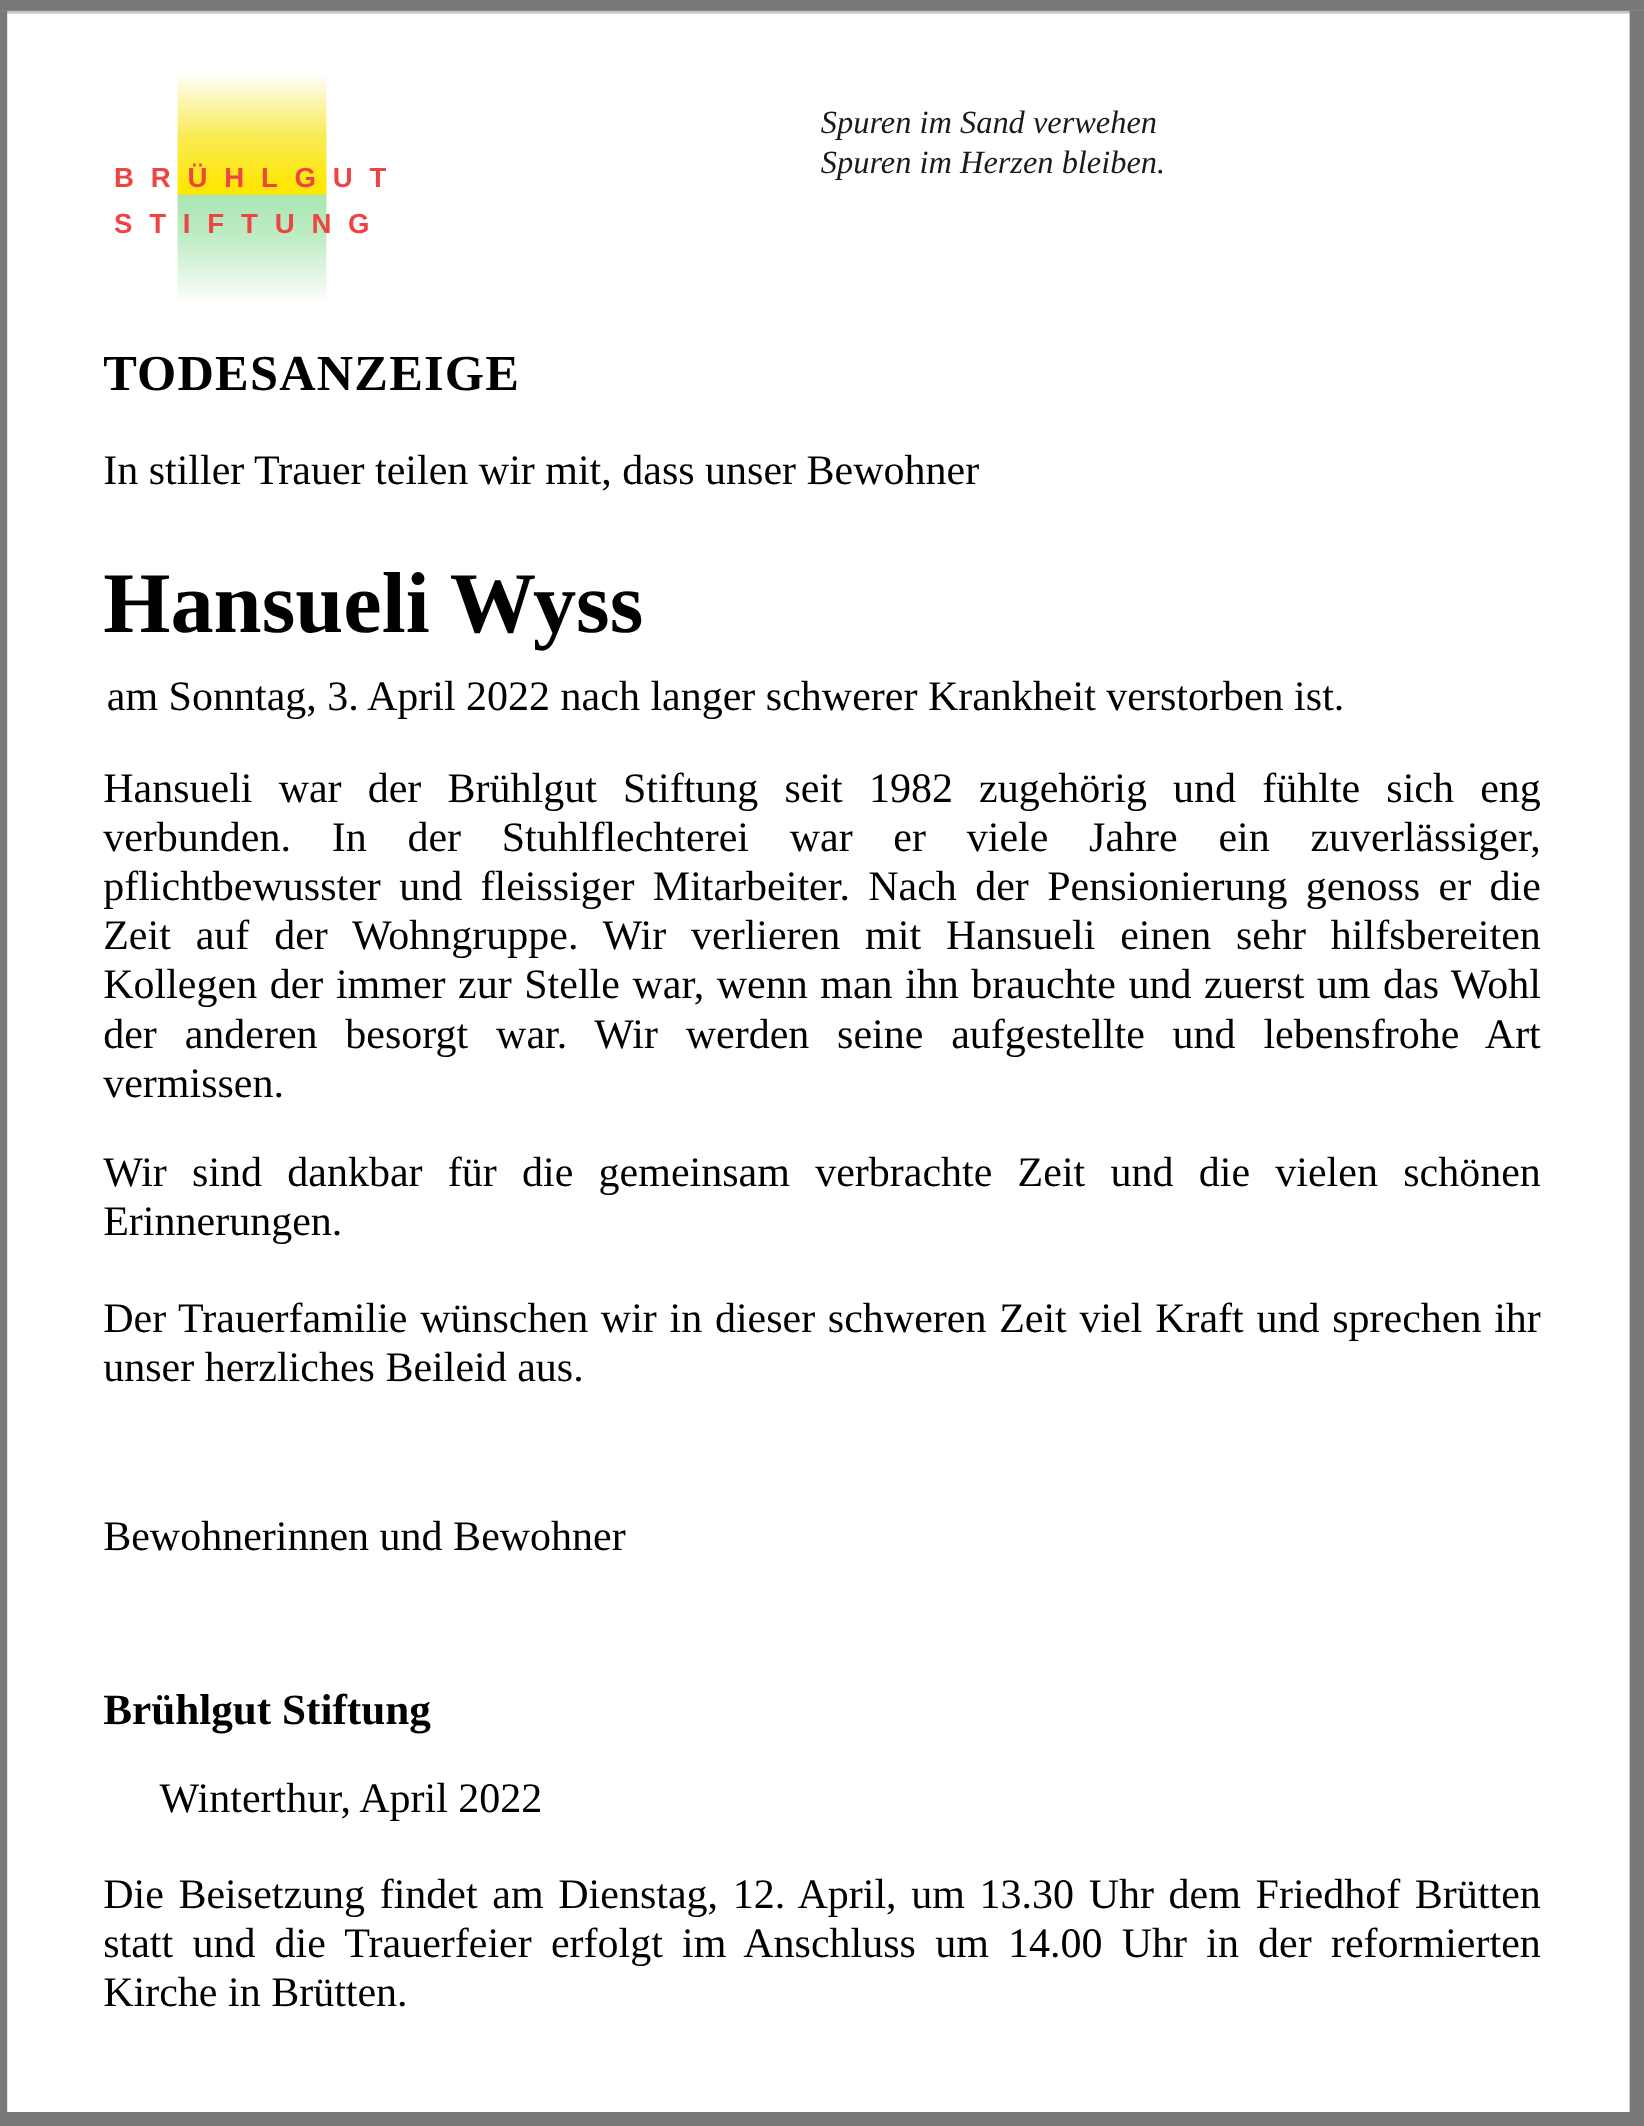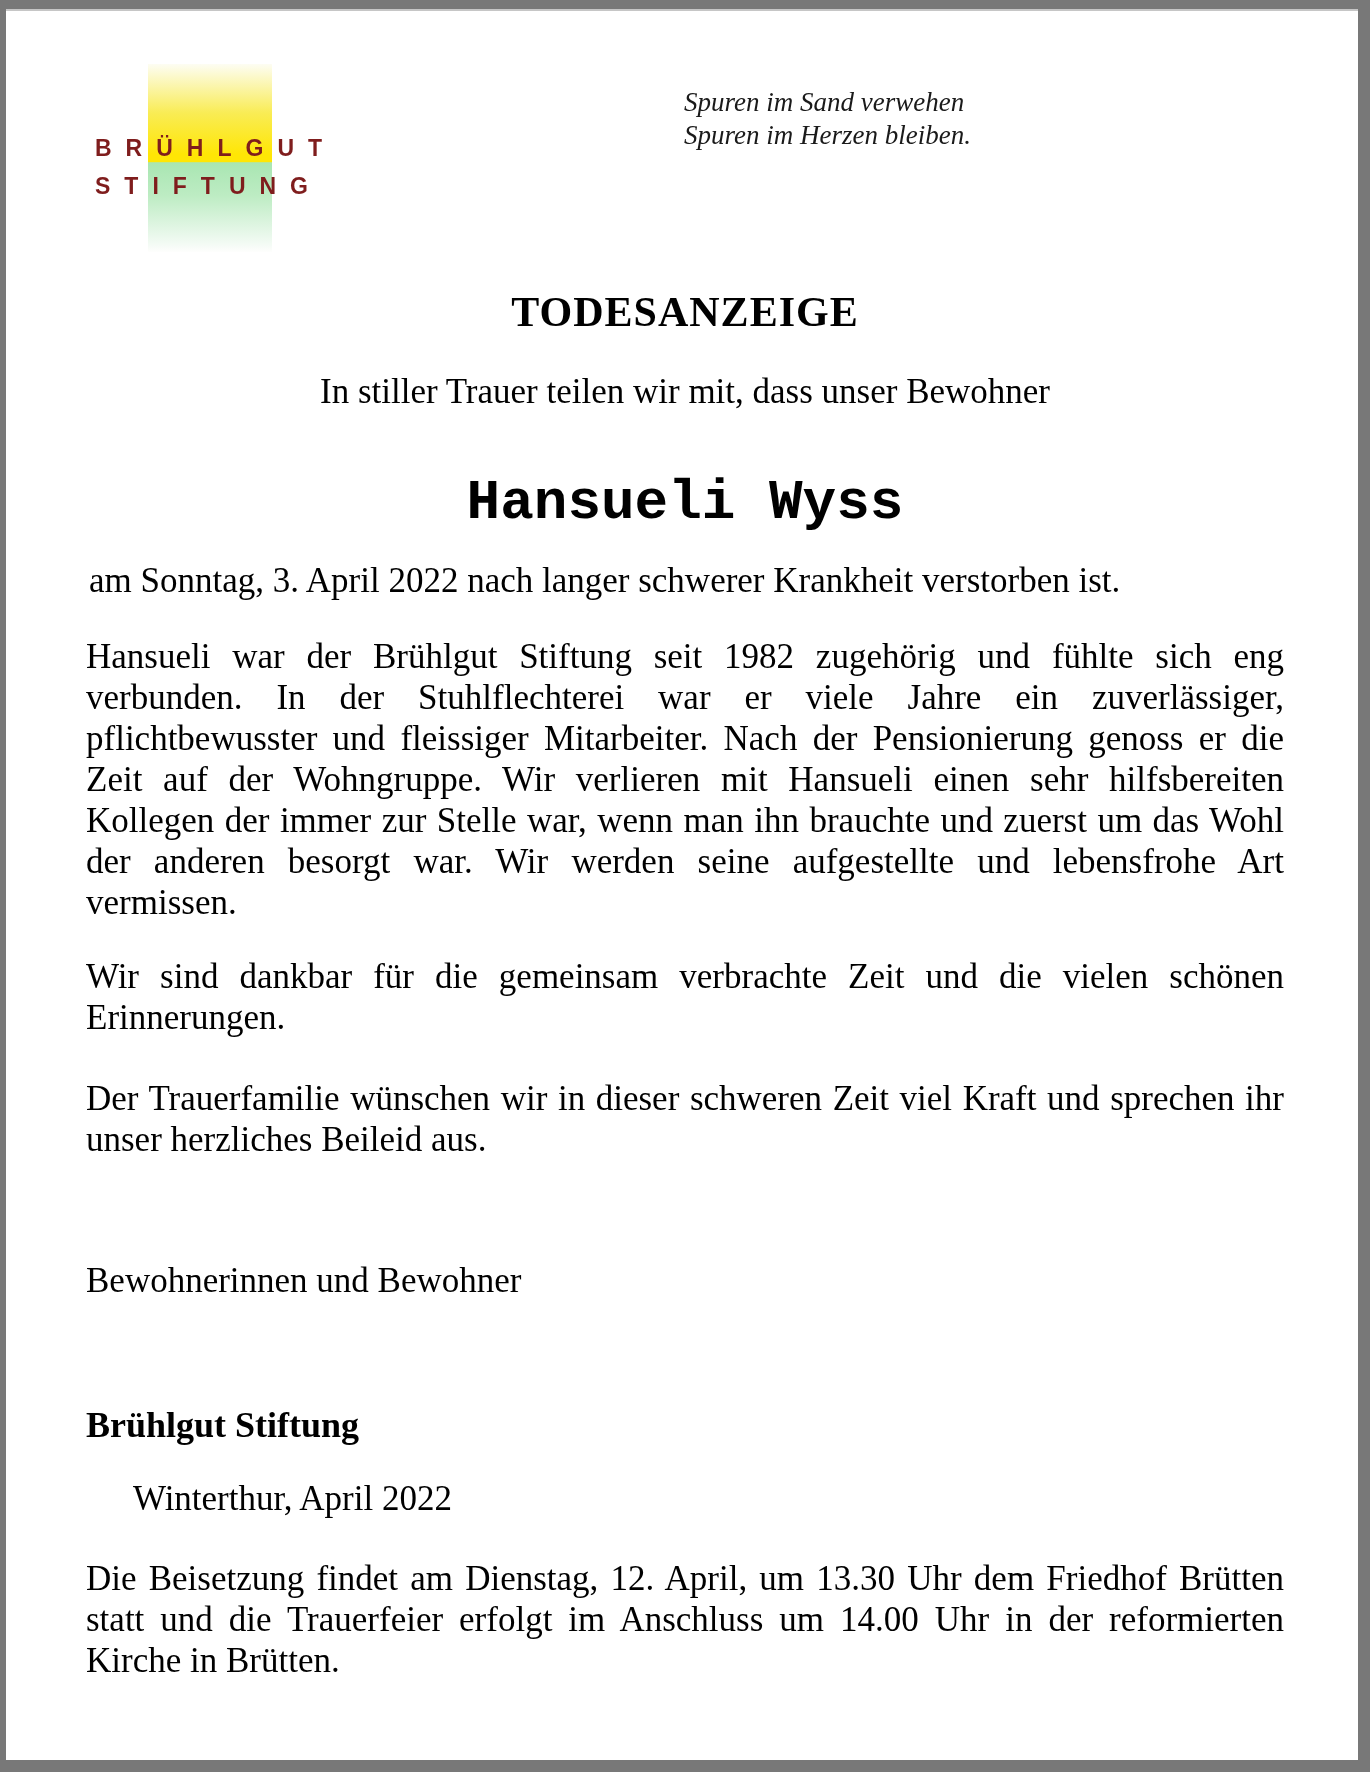--- a/index.html
+++ b/index.html
@@ -29,38 +29,38 @@
       #ffe605 52%,
       #a9e6b2 52.5%,
       #bdecc3 70%,
       #f4fbf5 96%,
       #fefefd 100%);
   }
   .logo-line {
     position: absolute; left: 95px;
     font-family: "Liberation Sans", sans-serif;
     font-weight: 700; font-size: 23px; line-height: 23px;
-    letter-spacing: 14px; color: #7f1d1d; white-space: nowrap;
+    letter-spacing: 14px; color: #ef4444; white-space: nowrap;
   }
   .logo-line1 { top: 137px; }
   .logo-line2 { top: 175px; }
 
   
   .quote {
     position: absolute; left: 684px; top: 86px;
     font-style: italic; font-size: 27px; line-height: 33px;
     color: #1a1a1a; white-space: nowrap;
   }
 
   
   .block { position: absolute; left: 86px; width: 1198px; }
-  .centered { text-align: center; }
+  .centered { }
   .doc-title { top: 288px; font-size: 42px; font-weight: 700; line-height: 48px; letter-spacing: 1px; }
   .doc-sub   { top: 370px; font-size: 35px; line-height: 44px; }
-  .doc-name  { top: 460px; font-size: 56px; font-weight: 700; line-height: 86px; font-family: Liberation Mono, monospace; }
+  .doc-name  { top: 460px; font-size: 72px; font-weight: 700; line-height: 86px; }
   .death-line{ top: 560px; left: 89px; width: 1196px; font-size: 35px; line-height: 41px; }
   .body-text { font-size: 35px; line-height: 41px; text-align: justify; }
   .para-1 { top: 636px; }
   .para-2 { top: 956px; }
   .para-3 { top: 1078px; }
   .sig { top: 1261px; font-size: 35px; line-height: 40px; }
   .org { top: 1405px; font-size: 36px; font-weight: 700; line-height: 41px; }
   .place { top: 1478px; font-size: 35px; line-height: 41px; margin-left: 47px; }
   .para-4 { top: 1558px; }
 </style>

